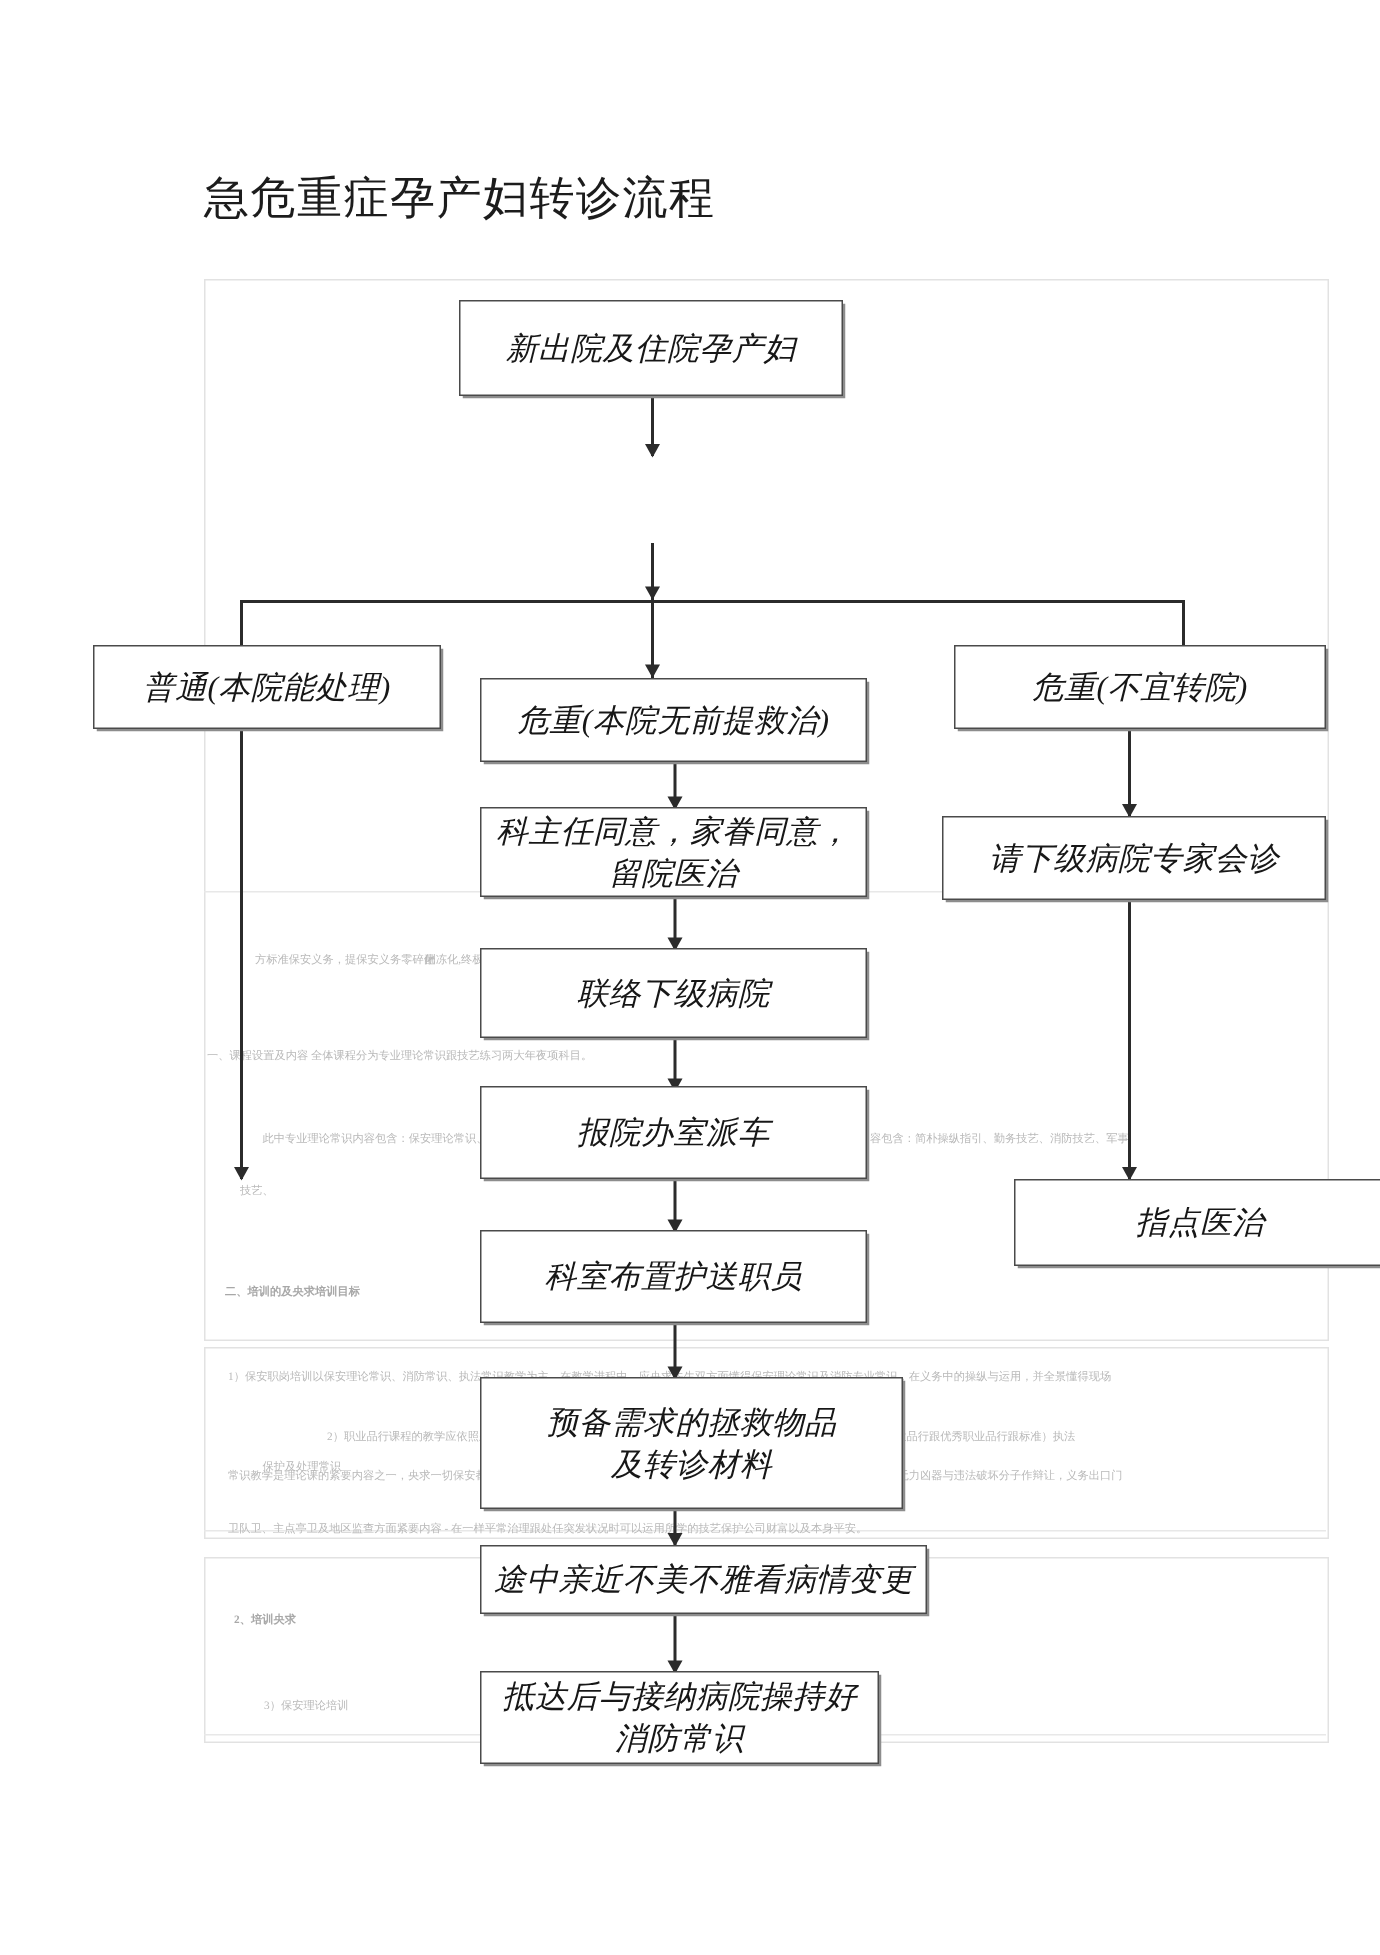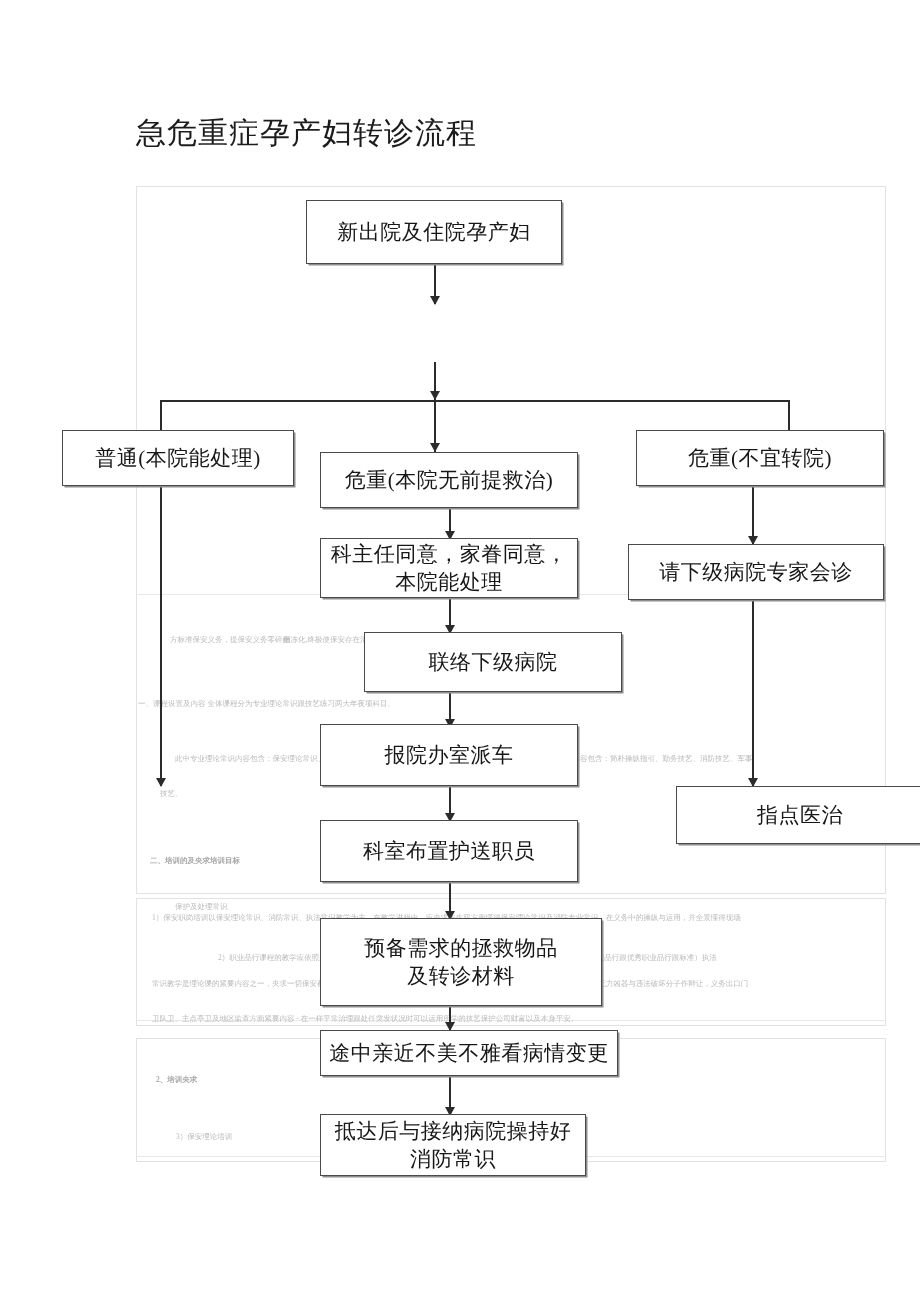--- a/index.html
+++ b/index.html
@@ -68,20 +68,21 @@
     box-shadow: 2px 2px 0 -0.5px #8d8d8d;
     display: flex;
     align-items: center;
     justify-content: center;
     text-align: right;
     font-size: 21px;
     line-height: 28px;
     color: #171717;
     letter-spacing: 0.5px;
     z-index: 5;
+    font-style: italic;
   }
   .node.thin {
     border: 1.3px solid #5b5b5b;
   }
   .node span { display: block; }
 
   
   .conn {
     position: absolute;
     background: #2b2b2b;
@@ -114,21 +115,21 @@
 
     <div class="bg-text" style="left:370px; top:588px; font-size:7px;">物业安保培训方案</div>
     <div class="bg-text" style="left:170px; top:634px;">方标准保安义务，提保安义务零碎化</div>
     <div class="bg-text" style="left:283px; top:634px;">酬冻化,终极使保安存在清意义务需求的常识跟技艺，特制订本教学课本提要。</div>
     <div class="bg-text" style="left:138px; top:698px;">一、课程设置及内容    全体课程分为专业理论常识跟技艺练习两大年夜项科目。</div>
     <div class="bg-text" style="left:175px; top:753px;">此中专业理论常识内容包含：保安理论常识、消防营业常识</div>
     <div class="bg-text" style="left:505px; top:753px;">救常识、作技艺练习内容包含：简朴操纵指引、勤务技艺、消防技艺、军事</div>
     <div class="bg-text" style="left:160px; top:788px;">技艺、</div>
     <div class="bg-text b" style="left:150px; top:855px;">二、培训的及央求培训目标</div>
     <div class="bg-text" style="left:152px; top:912px;">1）保安职岗培训以保安理论常识、消防常识、执法常识教学为主，在教学进程中，应央求先生双方面懂得保安理论常识及消防专业常识，在义务中的操纵与运用，并全景懂得现场</div>
-    <div class="bg-text" style="left:175px; top:902px;font-family:Liberation Mono, monospace;">保护及处理常识</div>
+    <div class="bg-text" style="left:175px; top:972px;">保护及处理常识</div>
     <div class="bg-text" style="left:218px; top:952px;">2）职业品行课程的教学应依照差其余岗亭范围予以差其余内容，使保护在各自岗亭的义务岗亭上都能养成存在本职业品行跟优秀职业品行跟标准）执法</div>
     <div class="bg-text" style="left:152px; top:978px;">常识教学是理论课的紧要内容之一，央求一切保安都应熟知国度有关执法、法律2、政令清晰法、知法、违法的国平易近，运用执法达一无力凶器与违法破坏分子作辩让，义务出口门</div>
     <div class="bg-text" style="left:152px; top:1013px;">卫队卫、主点亭卫及地区监查方面紧要内容 - 在一样平常治理跟处任突发状况时可以运用所学的技艺保护公司财富以及本身平安。</div>
     <div class="bg-text b" style="left:156px; top:1074px;">2、培训央求</div>
     <div class="bg-text" style="left:176px; top:1131px;">3）保安理论培训</div>
   </div>
 
   <div class="title">急危重症孕产妇转诊流程</div>
 
   <div class="conn v" style="left:434px; top:264px; height:40px;"></div>
@@ -185,28 +186,28 @@
   <div class="node" style="left:320px; top:452px; width:258px; height:56px;">
     <span>危重(本院无前提救治)</span>
   </div>
 
   <div class="node" style="left:636px; top:430px; width:248px; height:56px;">
     <span>危重(不宜转院)</span>
   </div>
 
   <div class="node" style="left:320px; top:538px; width:258px; height:60px; flex-direction:column; justify-content:center;">
     <span>科主任同意，家眷同意，</span>
-    <span>本院能处理</span>
+    <span>留院医治</span>
   </div>
 
   <div class="node" style="left:628px; top:544px; width:256px; height:56px;">
     <span>请下级病院专家会诊</span>
   </div>
 
-  <div class="node" style="left:320px; top:632px; width:258px; height:60px;margin-left:44px;">
+  <div class="node" style="left:320px; top:632px; width:258px; height:60px;">
     <span>联络下级病院</span>
   </div>
 
   <div class="node" style="left:320px; top:724px; width:258px; height:62px;">
     <span>报院办室派车</span>
   </div>
 
 
   <div class="node" style="left:636px; top:786px; width:248px; height:58px;margin-left:40px;">
     <span>指点医治</span>

